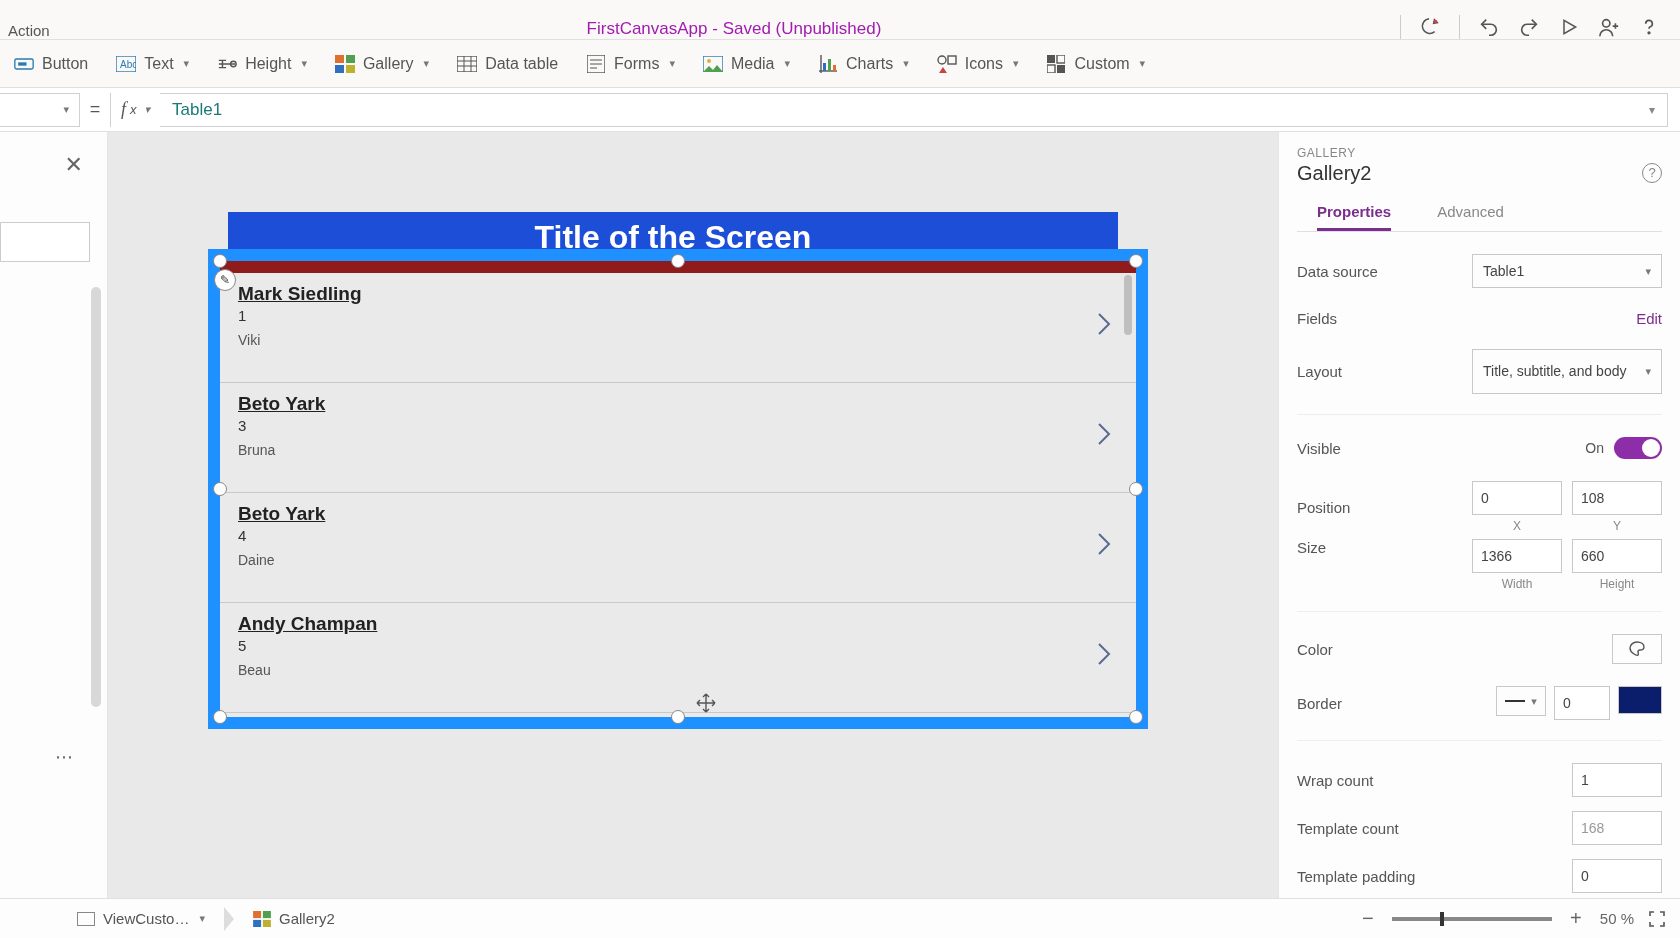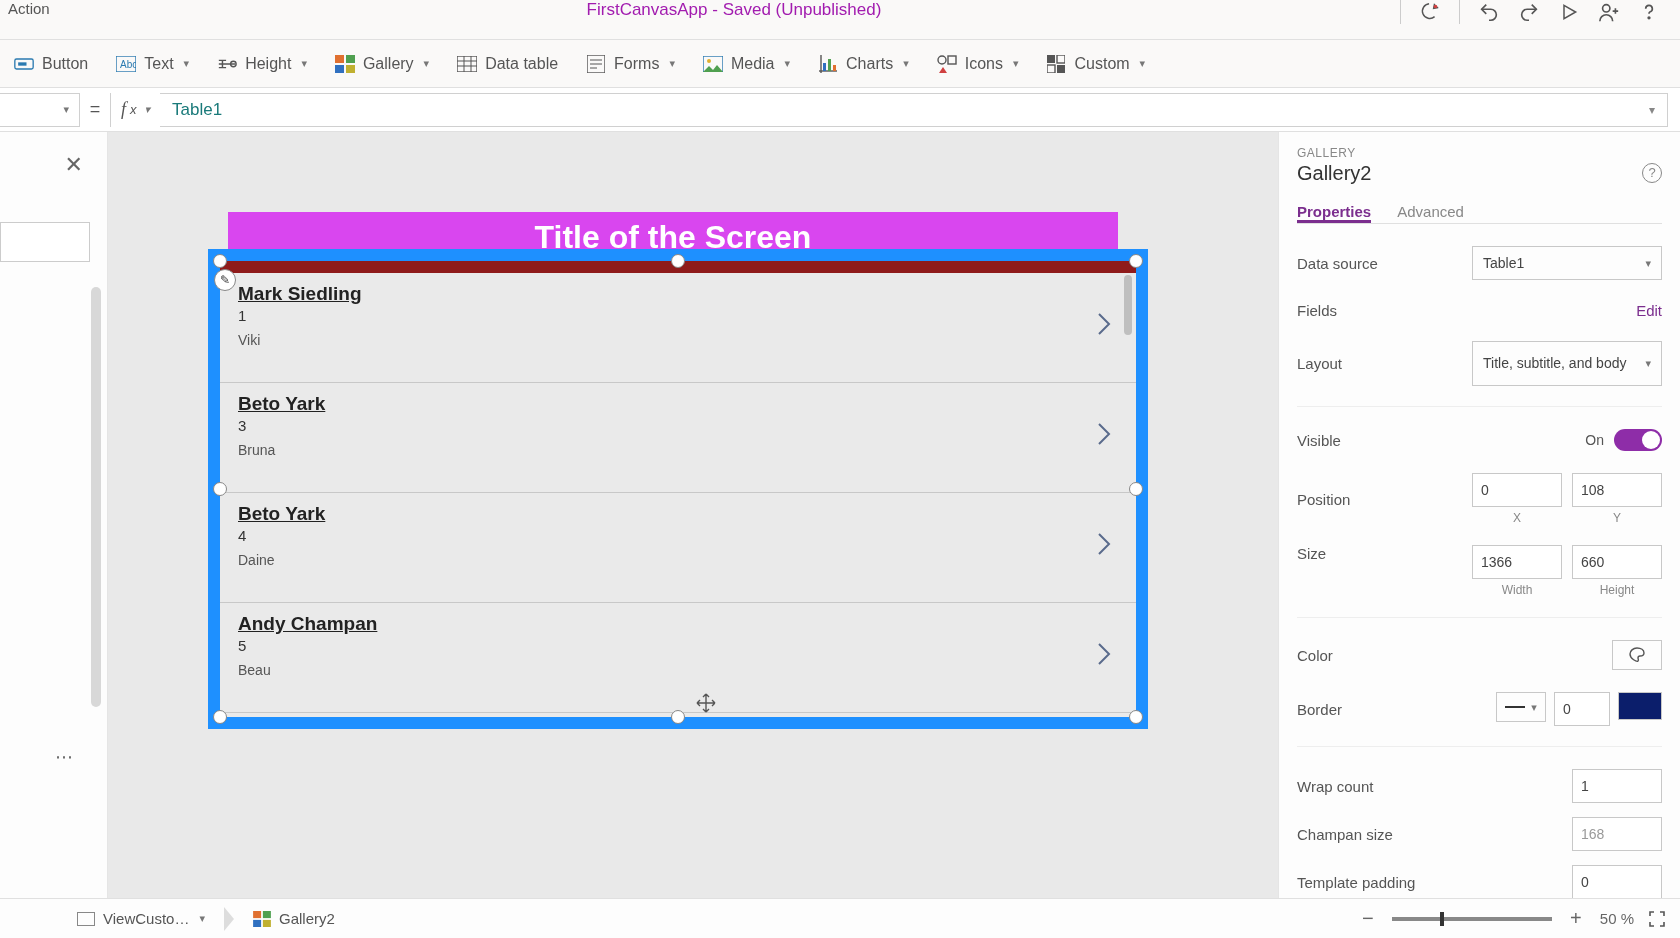--- a/index.html
+++ b/index.html
@@ -1,19 +1,19 @@
 <!DOCTYPE html>
 <html><head>
 <meta charset="utf-8">
 <style>
 * { box-sizing: border-box; margin: 0; padding: 0; font-family: "Segoe UI", sans-serif; }
 html, body { width: 1680px; height: 938px; overflow: hidden; background: #f8f8f8; color: #333; }
 
 
-.titlebar { height: 40px; display: flex; align-items: flex-start; border-bottom: 1px solid #e0e0e0; background: #faf9f8; padding: 0 8px; }
+.titlebar { height: 40px; display: flex; align-items: flex-end; border-bottom: 1px solid #e0e0e0; background: #faf9f8; padding: 0 8px; }
 .titlebar .left { width: 60px; font-size: 15px; color: #555; }
 .titlebar .center { flex: 1; text-align: center; font-size: 17px; color: #a21caf; }
 .titlebar .right { display: flex; align-items: center; gap: 18px; padding-right: 12px; }
 .tb-icon { width: 22px; height: 22px; display: flex; align-items: center; justify-content: center; color: #555; cursor: pointer; }
 .tb-sep { width: 1px; height: 24px; background: #ccc; }
 
 
 .ribbon { height: 48px; display: flex; align-items: center; gap: 28px; padding: 0 14px; border-bottom: 1px solid #e0e0e0; background: #faf9f8; }
 .rib-item { display: flex; align-items: center; gap: 8px; font-size: 16px; color: #555; cursor: pointer; }
 .rib-icon { width: 20px; height: 20px; display: flex; align-items: center; justify-content: center; }
@@ -33,41 +33,41 @@
 .leftpane .close { position: absolute; top: 20px; right: 24px; font-size: 22px; color: #666; cursor: pointer; }
 .leftpane .searchbox { position: absolute; top: 90px; left: 0; width: 90px; height: 40px; border: 1px solid #ccc; background: #fff; }
 .leftpane .dots { position: absolute; bottom: 130px; left: 55px; font-size: 18px; color: #666; letter-spacing: 2px; }
 .leftpane .sb { position: absolute; top: 155px; right: 6px; width: 10px; height: 420px; background: #d8d8d8; border-radius: 5px; }
 
 .canvas-area { flex: 1; background: #e9e9e9; position: relative; overflow: hidden; }
 .rightpane { width: 402px; border-left: 1px solid #e5e5e5; background: #fdfdfd; padding: 14px 18px 0 18px; overflow: hidden; }
 
 
 .screen-wrap { position: absolute; left: 120px; top: 80px; }
-.hdr-bar { width: 890px; height: 45px; background: #d946ef; color: #fff; text-align: center; font-size: 32px; font-weight: 700; line-height: 50px; overflow: hidden; }
+.hdr-bar { width: 890px; height: 45px; background: #1d4ed8; color: #fff; text-align: center; font-size: 32px; font-weight: 700; line-height: 50px; overflow: hidden; }
 .gallery-sel { position: absolute; left: 100px; top: 117px; width: 940px; height: 480px; border: 12px solid #1e90ff; background: #eee; }
 .gallery-inner { position: absolute; inset: 0; background: #eaeaea; }
 .g-head-strip { height: 12px; background: #8f1b1b; }
 .g-item { border-bottom: 1px solid #c8c8c8; padding: 10px 18px 12px 18px; position: relative; height: 110px; }
 .g-item .t1 { font-size: 19px; font-weight: 600; color: #222; text-decoration: underline; }
 .g-item .t2 { font-size: 15px; color: #333; margin-top: 2px; }
 .g-item .t3 { font-size: 14px; color: #555; margin-top: 8px; }
 .g-item .arrow { position: absolute; right: 24px; top: 38px; color: #5a6b8c; }
 .g-item .pencil { position: absolute; left: -6px; top: -4px; width: 22px; height: 22px; border: 1px solid #888; border-radius: 50%; background: #fff; display: flex; align-items: center; justify-content: center; font-size: 12px; }
 .g-scroll { position: absolute; top: 14px; right: 4px; width: 8px; height: 60px; background: #bfbfbf; border-radius: 4px; }
 
 .handle { position: absolute; width: 14px; height: 14px; background: #fff; border: 1px solid #888; border-radius: 50%; }
 .move-cursor { position: absolute; left: 50%; bottom: -4px; transform: translate(18px, -8px); color: #555; }
 
 
 .rp-cat { font-size: 12px; color: #888; letter-spacing: 0.5px; }
 .rp-name { font-size: 20px; color: #333; margin-top: 2px; }
 .rp-help { float: right; margin-top: -22px; width: 20px; height: 20px; border: 1.5px solid #888; border-radius: 50%; text-align: center; font-size: 13px; color: #888; line-height: 18px; cursor: pointer; }
 .rp-tabs { display: flex; gap: 26px; margin-top: 18px; border-bottom: 1px solid #e0e0e0; }
-.rp-tab { font-size: 15px; color: #888; padding-bottom: 0; cursor: pointer; }
+.rp-tab { font-size: 15px; color: #888; padding-bottom: 8px; cursor: pointer; margin-left: 20px; }
 .rp-tab.active { color: #7b2e8e; font-weight: 600; border-bottom: 3px solid #7b2e8e; }
 
 .rp-row { display: flex; align-items: center; justify-content: space-between; margin-top: 22px; font-size: 15px; color: #555; }
 .rp-dd { width: 190px; height: 34px; border: 1px solid #c8c8c8; display: flex; align-items: center; justify-content: space-between; padding: 0 10px; font-size: 14px; color: #444; cursor: pointer; }
 .rp-link { color: #7b2e8e; font-size: 15px; cursor: pointer; }
 .rp-toggle { width: 48px; height: 22px; background: #8e2da8; border-radius: 11px; position: relative; cursor: pointer; }
 .rp-toggle::after { content: ""; position: absolute; right: 2px; top: 2px; width: 18px; height: 18px; background: #fff; border-radius: 50%; }
 .rp-toggle-lbl { margin-right: 10px; font-size: 14px; color: #555; }
 .rp-pair { display: flex; gap: 10px; }
 .rp-in { width: 90px; height: 34px; border: 1px solid #c8c8c8; padding: 0 8px; font-size: 14px; color: #444; }
@@ -395,21 +395,21 @@
           <input class="rp-in" value="0" style="">
           <input class="rp-in" value="108" style="">
         </div>
         <div class="rp-pair">
           <div class="rp-sublbl" style="width:90px">X</div>
           <div class="rp-sublbl" style="width:90px">Y</div>
         </div>
       </div>
     </div>
 
-    <div class="rp-row" style="align-items:flex-start;margin-top:20px">
+    <div class="rp-row" style="align-items:flex-start;margin-top:6px">
       <span>Size</span>
       <div>
         <div class="rp-pair">
           <input class="rp-in" value="1366" style="">
           <input class="rp-in" value="660" style="">
         </div>
         <div class="rp-pair">
           <div class="rp-sublbl" style="width:90px">Width</div>
           <div class="rp-sublbl" style="width:90px">Height</div>
         </div>
@@ -439,21 +439,21 @@
       </div>
     </div>
 
     <div class="rp-divider"></div>
 
     <div class="rp-row">
       <span>Wrap count</span>
       <input class="rp-in" value="1" style="">
     </div>
     <div class="rp-row" style="margin-top:14px">
-      <span>Champan size</span>
+      <span>Template count</span>
       <input class="rp-in" style="color: rgb(153, 153, 153);" value="168">
     </div>
     <div class="rp-row" style="margin-top:14px">
       <span>Template padding</span>
       <input class="rp-in" value="0" style="">
     </div>
 
   </div>
 </div>
 

